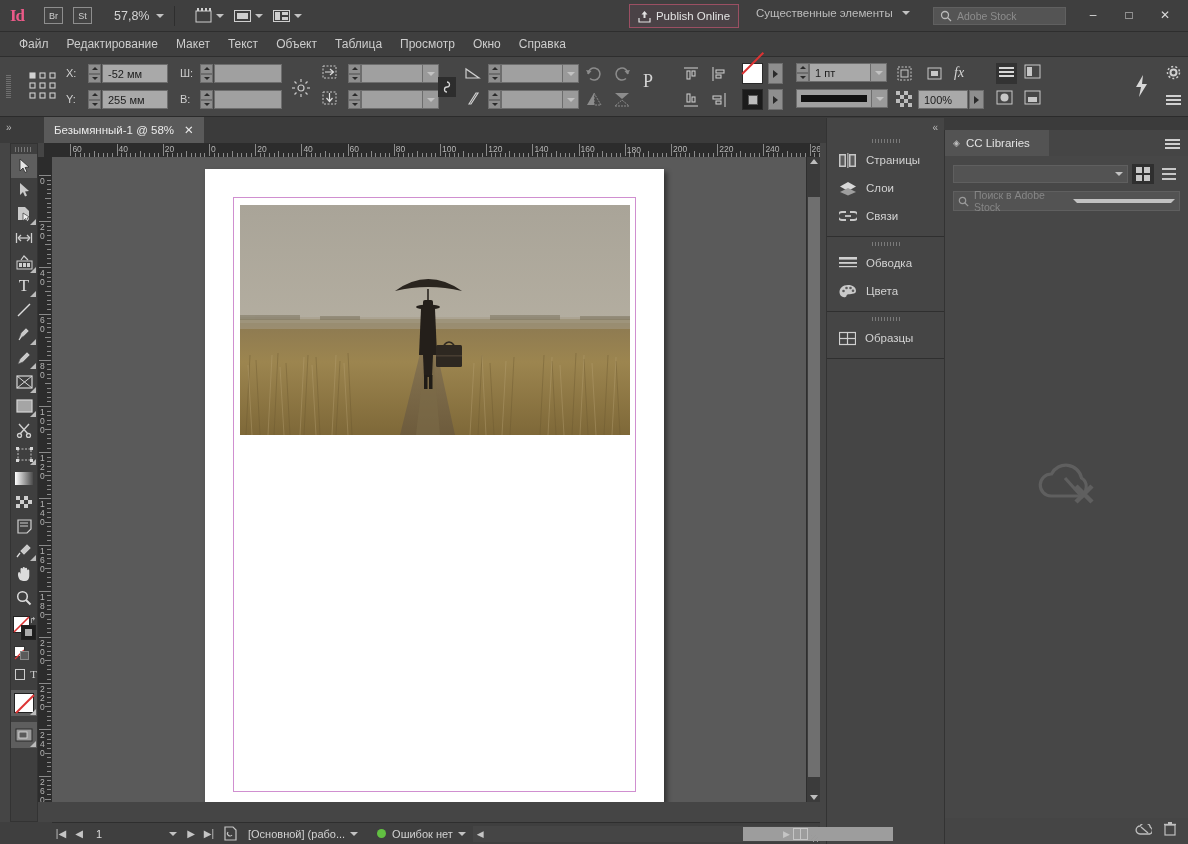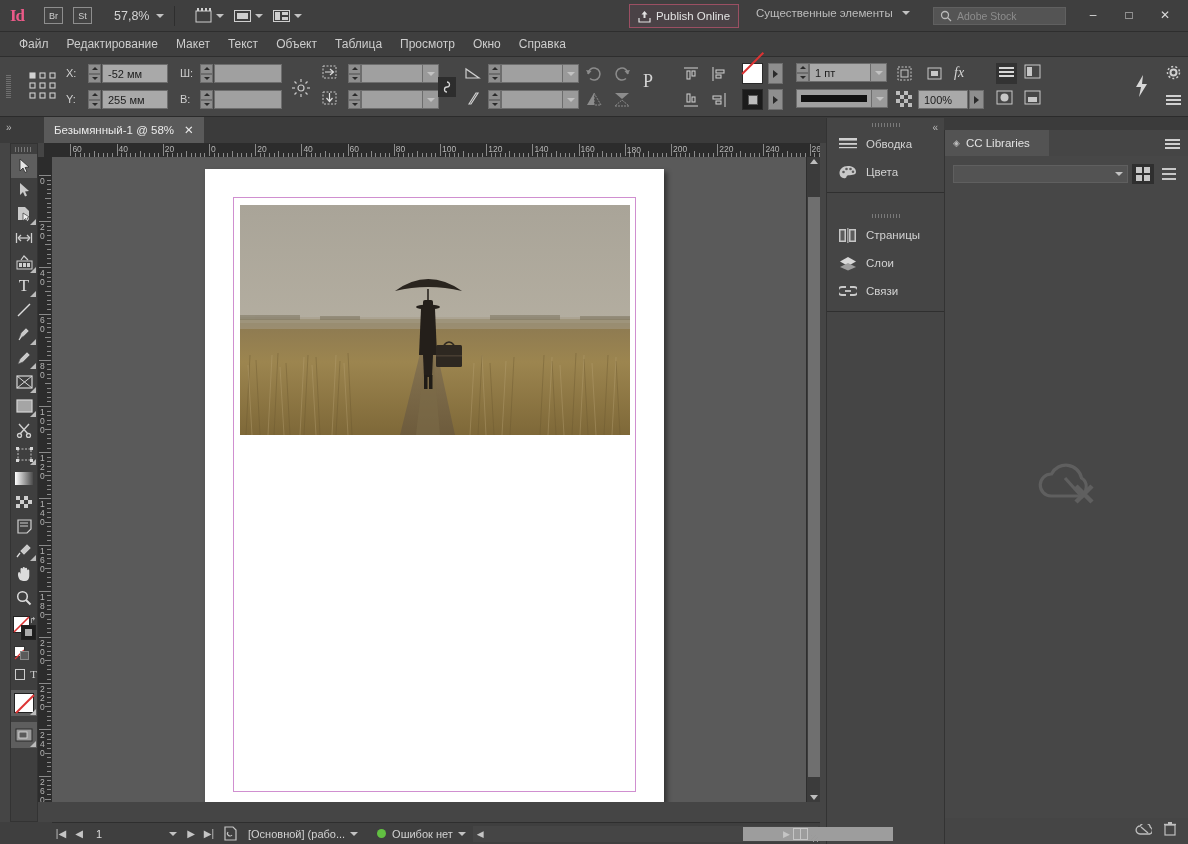--- a/index.html
+++ b/index.html
@@ -1225,20 +1225,49 @@
 
   <div class="vscroll">
     <div style="position:absolute;left:3px;top:2px;width:0;height:0;border-left:4px solid transparent;border-right:4px solid transparent;border-bottom:5px solid #bdbdbd;"></div>
     <div class="vthumb"></div>
     <div style="position:absolute;left:3px;bottom:2px;width:0;height:0;border-left:4px solid transparent;border-right:4px solid transparent;border-top:5px solid #bdbdbd;"></div>
   </div>
 
   <div class="dockicons">
     <div class="collapse2">«</div>
 
+    <div class="dockgroup" style="margin-top:16px;">
+      <div class="dgrip"></div>
+      <div class="dockrow">
+        <svg width="18" height="15">
+          <rect x="0" y="1" width="7" height="13" fill="#c6c6c6"></rect>
+            <rect x="10" y="1" width="7" height="13" fill="#c6c6c6"></rect>
+          <rect x="1.5" y="2.5" width="4" height="10" fill="#5c5c5c"></rect>
+            <rect x="11.5" y="2.5" width="4" height="10" fill="#5c5c5c"></rect>
+          <rect x="8" y="0" width="1.6" height="15" fill="#9d9d9d"></rect>
+        </svg>
+        <span>Страницы</span>
+      </div>
+      <div class="dockrow">
+        <svg width="18" height="15">
+          <path d="M9 1 L17 5.5 L9 10 L1 5.5 Z" fill="#d8d8d8"></path>
+          <path d="M9 7 L17 11 L9 14.5 L1 11 Z" fill="#9e9e9e"></path>
+        </svg>
+        <span>Слои</span>
+      </div>
+      <div class="dockrow">
+        <svg width="18" height="12">
+          <path d="M7 2 H3 a4 4 0 0 0 0 8 H7" fill="none" stroke="#c9c9c9" stroke-width="1.8"></path>
+          <path d="M11 2 H15 a4 4 0 0 1 0 8 H11" fill="none" stroke="#c9c9c9" stroke-width="1.8"></path>
+          <line x1="6" y1="6" x2="12" y2="6" stroke="#c9c9c9" stroke-width="1.8"></line>
+        </svg>
+        <span>Связи</span>
+      </div>
+    </div>
+
     <div class="dockgroup">
       <div class="dgrip"></div>
       <div class="dockrow">
         <svg width="18" height="14">
           <g fill="#d0d0d0">
               <rect x="0" y="1" width="18" height="2.6"></rect>
               <rect x="0" y="6" width="18" height="1.8"></rect>
               <rect x="0" y="10" width="18" height="1.2"></rect>
             </g>
         </svg>
@@ -1251,49 +1280,31 @@
               <circle cx="4.5" cy="7" r="1.3"></circle>
               <circle cx="7.5" cy="4" r="1.3"></circle>
               <circle cx="11.5" cy="4" r="1.3"></circle>
               <circle cx="14" cy="6.8" r="1.3"></circle>
             </g>
         </svg>
         <span>Цвета</span>
       </div>
     </div>
 
-    <div class="dockgroup" style="margin-top:16px;">
+    <div class="dockgroup">
       <div class="dgrip"></div>
       <div class="dockrow">
-        <svg width="18" height="15">
-          <rect x="0" y="1" width="7" height="13" fill="#c6c6c6"></rect>
-            <rect x="10" y="1" width="7" height="13" fill="#c6c6c6"></rect>
-          <rect x="1.5" y="2.5" width="4" height="10" fill="#5c5c5c"></rect>
-            <rect x="11.5" y="2.5" width="4" height="10" fill="#5c5c5c"></rect>
-          <rect x="8" y="0" width="1.6" height="15" fill="#9d9d9d"></rect>
-        </svg>
-        <span>Страницы</span>
-      </div>
-      <div class="dockrow">
-        <svg width="18" height="15">
-          <path d="M9 1 L17 5.5 L9 10 L1 5.5 Z" fill="#d8d8d8"></path>
-          <path d="M9 7 L17 11 L9 14.5 L1 11 Z" fill="#9e9e9e"></path>
-        </svg>
-        <span>Слои</span>
-      </div>
-      <div class="dockrow">
-        <svg width="18" height="12">
-          <path d="M7 2 H3 a4 4 0 0 0 0 8 H7" fill="none" stroke="#c9c9c9" stroke-width="1.8"></path>
-          <path d="M11 2 H15 a4 4 0 0 1 0 8 H11" fill="none" stroke="#c9c9c9" stroke-width="1.8"></path>
-          <line x1="6" y1="6" x2="12" y2="6" stroke="#c9c9c9" stroke-width="1.8"></line>
-        </svg>
-        <span>Связи</span>
-      </div>
-    </div>
-
+        <svg width="17" height="15">
+          <rect x="0.5" y="1.5" width="16" height="12" fill="none" stroke="#d0d0d0" stroke-width="1.2"></rect>
+          <line x1="8.5" y1="1.5" x2="8.5" y2="13.5" stroke="#d0d0d0" stroke-width="1.2"></line>
+          <line x1="0.5" y1="7.5" x2="16.5" y2="7.5" stroke="#d0d0d0" stroke-width="1.2"></line>
+        </svg>
+        <span>Образцы</span>
+      </div>
+    </div>
   </div>
 
   <div class="ccpanel">
     <div class="cctab">
       <span style="color:#bdbdbd;font-size:9px;">◈</span>
       <span>CC Libraries</span>
     </div>
     <div class="ccmenu">
       <svg width="15" height="11">
           <g fill="#cfcfcf">
@@ -1323,20 +1334,28 @@
           <svg width="14" height="12">
               <g fill="#c8c8c8">
                 <rect x="0" y="0" width="14" height="2"></rect>
                 <rect x="0" y="5" width="14" height="2"></rect>
                 <rect x="0" y="10" width="14" height="2"></rect>
               </g>
             </svg>
         </div>
       </div>
 
+      <div class="ccsearch">
+        <svg width="11" height="11">
+          <circle cx="4.5" cy="4.5" r="3.2" fill="none" stroke="#9a9a9a" stroke-width="1.2"></circle>
+          <line x1="7" y1="7" x2="10.2" y2="10.2" stroke="#9a9a9a" stroke-width="1.2"></line>
+        </svg>
+        <span>Поиск в Adobe Stock</span>
+        <span class="caret"></span>
+      </div>
 
       <div style="position:absolute;left:0;right:0;top:300px;display:flex;justify-content:center;">
         <svg width="72" height="52">
           <path d="M20 40 a11 11 0 0 1 0.5 -22 a16 16 0 0 1 30 4 a10 10 0 0 1 -2 18 Z" fill="none" stroke="#5f5f5f" stroke-width="3.2"></path>
           <path d="M34 22 L52 42" stroke="#5f5f5f" stroke-width="3.2"></path>
           <path d="M45 30 L61 46 M61 30 L45 46" stroke="#5f5f5f" stroke-width="4.5"></path>
         </svg>
       </div>
 
     </div>

